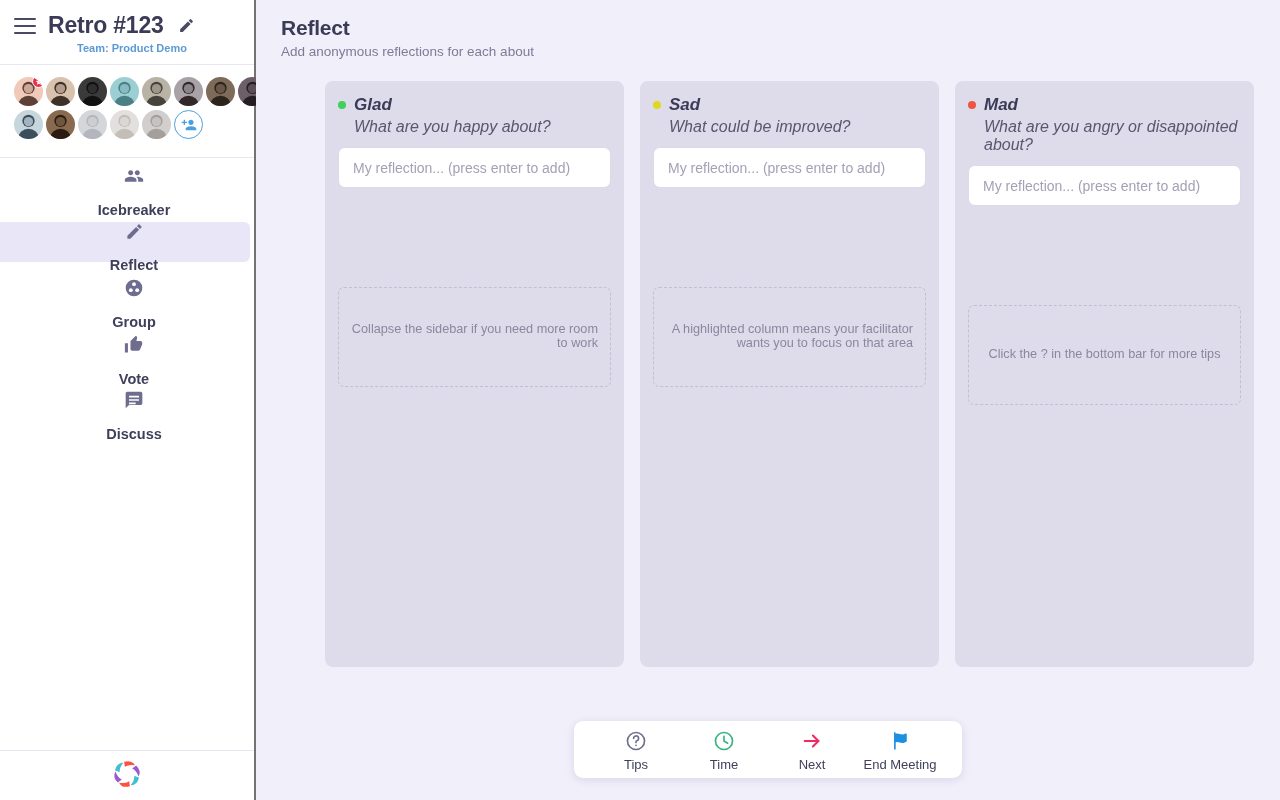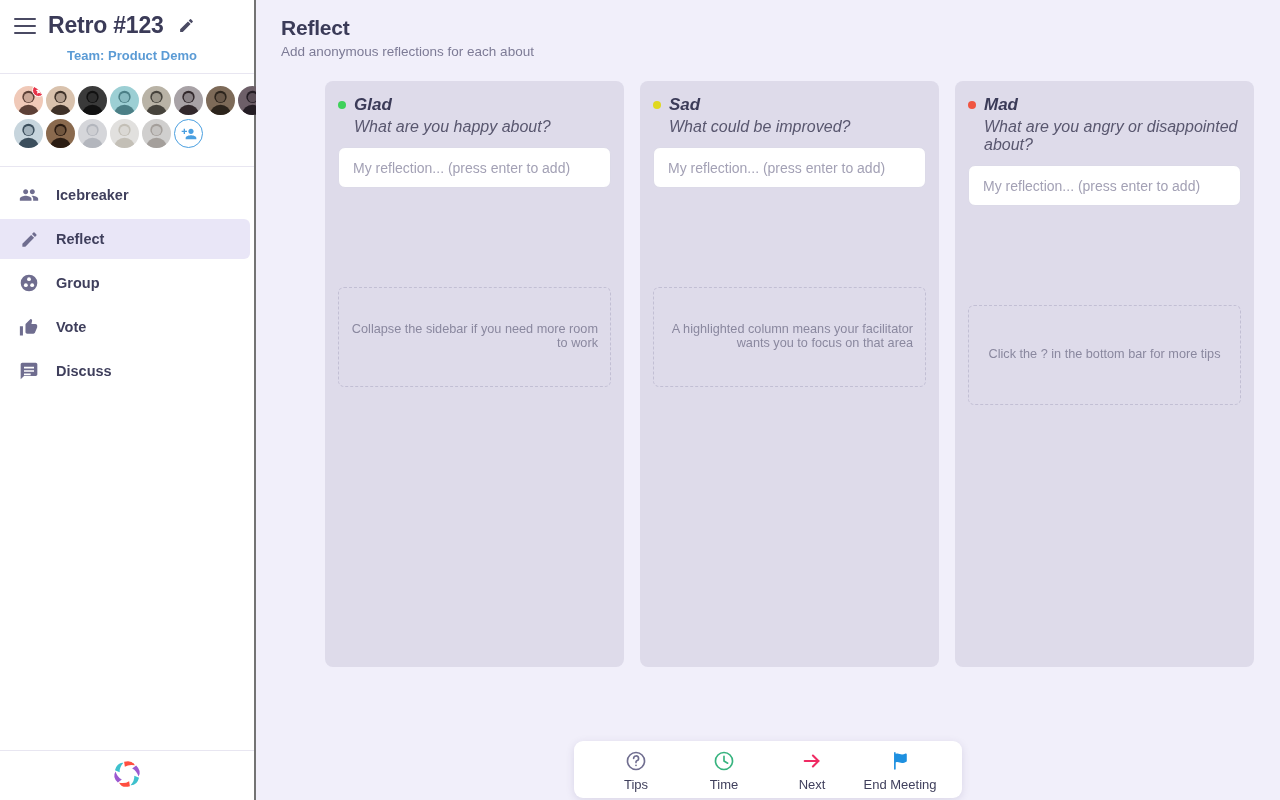--- a/index.html
+++ b/index.html
@@ -17,37 +17,37 @@
     border-right: 2px solid #737373;
     display: flex; flex-direction: column;
     flex: 0 0 256px;
   }
   .sb-top { padding: 12px 0 10px 0; border-bottom: 1px solid #e8e6f1; }
   .sb-title-row { display: flex; align-items: center; gap: 12px; padding: 0 14px; }
   .hamburger { width: 22px; height: 16px; display: flex; flex-direction: column; justify-content: space-between; cursor: pointer; }
   .hamburger span { display: block; height: 2px; width: 22px; background: #4a4a63; border-radius: 1px; }
   .retro-title { font-size: 23px; font-weight: bold; color: #3b3b58; letter-spacing: -0.2px; }
   .edit-pencil { margin-left: 2px; display: flex; align-items: center; cursor: pointer; }
-  .team-line { font-size: 13px; color: #5b9bd5; font-weight: bold; text-align: center; margin-top: 9px; padding-left: 10px; }
+  .team-line { font-size: 11px; color: #5b9bd5; font-weight: bold; text-align: center; margin-top: 3px; padding-left: 10px; }
 
   
   .sb-avatars { padding: 12px 14px 14px 14px; border-bottom: 1px solid #e8e6f1; }
   .av-row { display: flex; gap: 3px; margin-bottom: 4px; }
   .avatar { position: relative; width: 29px; height: 29px; border-radius: 50%; overflow: hidden; flex: 0 0 29px; }
   .avatar .ph { width: 100%; height: 100%; display:block; }
   .badge { position: absolute; top: -2px; right: -2px; width: 13px; height: 13px; border-radius: 50%;
            background: #e8334a; border: 1.5px solid #fff; display: flex; align-items: center; justify-content: center; }
   .badge svg { width: 8px; height: 8px; }
   .add-person { width: 29px; height: 29px; border-radius: 50%; border: 1.5px solid #4a9fe0;
                 display: flex; align-items: center; justify-content: center; cursor: pointer; background: #fff; flex: 0 0 29px;}
 
   
   .sb-nav { padding: 8px 0 0 0; flex: 1 1 auto; }
-  .nav-item { display: flex; align-items: center; gap: 16px; height: 40px; padding: 0 0 0 18px; margin: 0 4px 4px 0;
-              border-radius: 0 6px 6px 0; cursor: pointer; }
+  .nav-item { display: flex; align-items: center; gap: 16px; height: 40px; padding: 0 0 0 18px; margin: 0 4px 16px 0;
+              border-radius: 0 6px 6px 0; cursor: pointer; flex-direction: column; }
   .nav-item.active { background: #e9e6f7; }
   .nav-icon { width: 22px; height: 22px; display: flex; align-items: center; justify-content: center; color: #6f6d8f; }
   .nav-label { font-size: 14.5px; font-weight: bold; color: #3f3f5c; }
 
   .sb-footer { border-top: 1px solid #e8e6f1; height: 50px; display: flex; align-items: center; justify-content: center; }
 
   
   #main { flex: 1 1 auto; position: relative; height: 800px; background: #f1effa; overflow: hidden; }
   .main-head { padding: 16px 0 0 25px; }
   .main-title { font-size: 21px; font-weight: bold; color: #3b3b58; letter-spacing: -0.2px; }
@@ -61,21 +61,21 @@
   .col-prompt { font-size: 16px; font-style: italic; color: #59576f; margin: 3px 0 0 16px; }
   .col-input { margin-top: 11px; width: 100%; height: 41px; background: #fff; border: 1px solid #dcdae8;
                border-radius: 7px; padding: 0 14px; font-size: 14px; color: #3b3b58;
                font-family: "Liberation Sans", sans-serif; outline: none; }
   .col-input::placeholder { color: #a3a1b5; }
   .tip-box { margin-top: 99px; height: 100px; border: 1px dashed #c2bfd4; border-radius: 6px;
              display: flex; align-items: center; justify-content: center; padding: 0 12px; }
   .tip-text { font-size: 12.7px; color: #8a889f; text-align: right; line-height: 1.08; }
 
   
-  .bottom-bar { position: absolute; left: 50%; transform: translateX(-50%); bottom: 2px;
+  .bottom-bar { position: absolute; left: 50%; transform: translateX(-50%); bottom: 22px;
     background: #fff; border-radius: 9px; box-shadow: 0 2px 9px rgba(60,50,110,0.13);
     display: flex; align-items: center; padding: 8px 18px 6px 18px; gap: 0; }
   .bb-item { width: 88px; display: flex; flex-direction: column; align-items: center; gap: 4px; cursor: pointer; }
   .bb-icon { height: 24px; display: flex; align-items: center; justify-content: center; }
   .bb-label { font-size: 13px; color: #3f3f5c; }
 </style>
 </head>
 <body>
 
 <div id="app">

